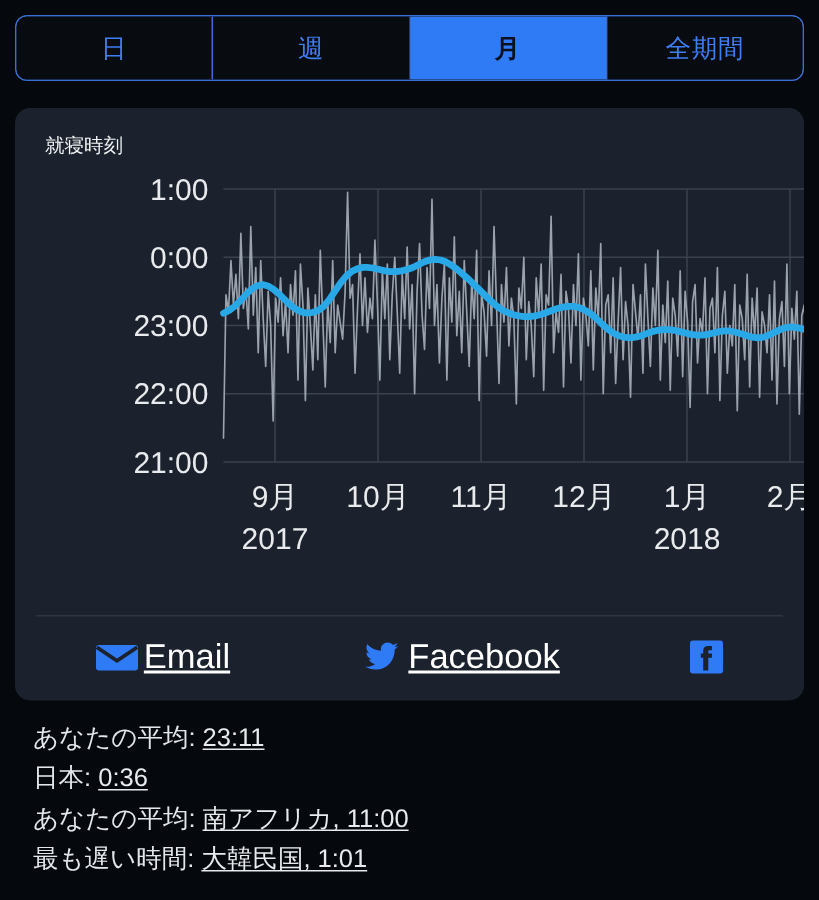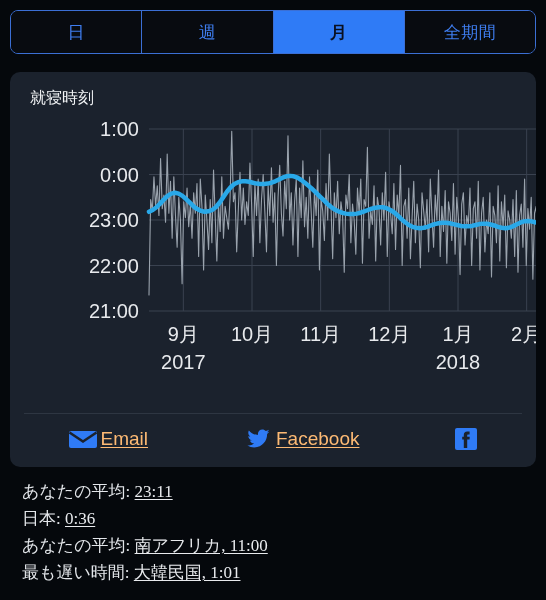--- a/index.html
+++ b/index.html
@@ -48,21 +48,21 @@
 
   
   .card {
     margin: 18px 10px 0 10px;
     background: #1b222d;
     border-radius: 10px;
     padding: 0;
     overflow: hidden;
   }
   .card-title {
-    font-size: 16px;
+    font-size: 13px;
     color: #f2f4f6;
     padding: 16px 0 4px 20px;
     font-weight: normal;
     margin: 0;
   }
   .chart-wrap {
     padding: 2px 8px 4px 8px;
     margin-left: 43px;
   }
   svg.chart { display: block; }
@@ -80,31 +80,30 @@
     justify-content: space-around;
     padding: 13px 10px 16px 10px;
   }
   .share-item {
     display: flex;
     align-items: center;
     gap: 3px;
     cursor: pointer;
   }
   .share-label {
-    font-size: 19px;
-    color: #fdba74;
+    font-size: 23px;
+    color: #ffffff;
     text-decoration: underline;
     text-underline-offset: 2px;
   }
   .share-icon { display: flex; align-items: center; }
 
   
   .stats {
     padding: 12px 0 0 22px;
-    font-family: Liberation Serif, serif;
   }
   .stat-row {
     font-size: 17px;
     color: #e3e6ea;
     line-height: 25px;
     margin-bottom: 2px;
     white-space: nowrap;
   }
   .stat-label { color: #e3e6ea; }
   .stat-value {

